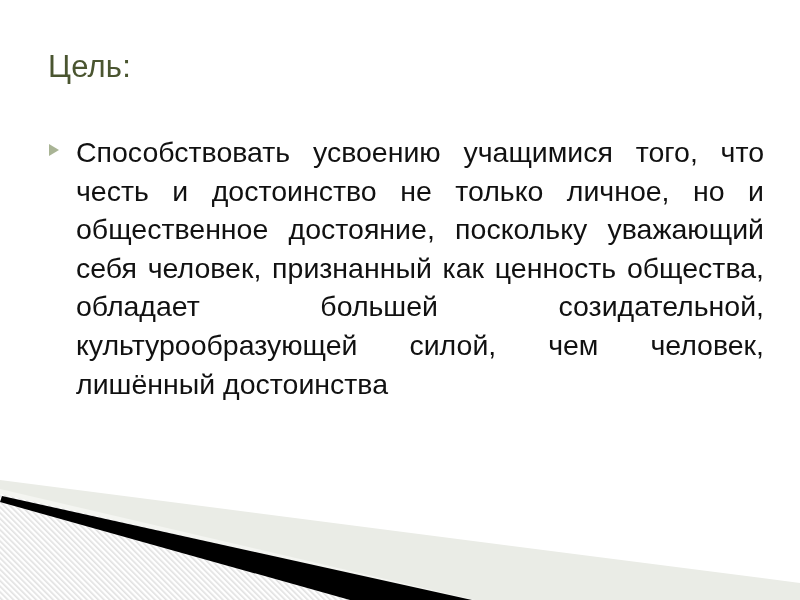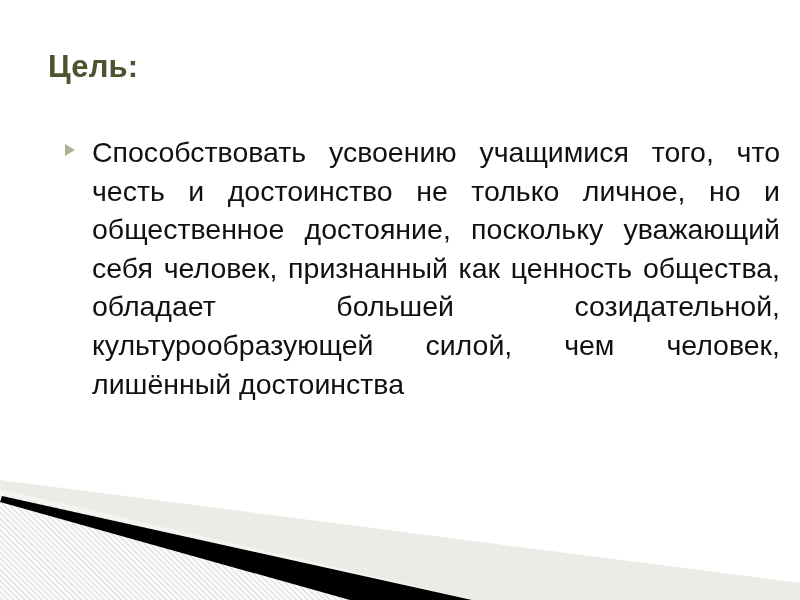--- a/index.html
+++ b/index.html
@@ -24,31 +24,31 @@
     overflow: hidden;
   }
 
   
   #slide-title {
     position: absolute;
     left: 48px;
     top: 48px;
     width: 700px;
     font-size: 31px;
-    font-weight: bold;
+    font-weight: normal;
     color: #4a5530;
     letter-spacing: 0.2px;
     line-height: 38px;
     white-space: nowrap;
   }
 
   
   #body-block {
     position: absolute;
-    left: 64px;
+    left: 48px;
     top: 133px;
     width: 716px;
   }
 
   .bullet-row {
     position: relative;
     padding-left: 28px;
   }
 
   .bullet-marker {

